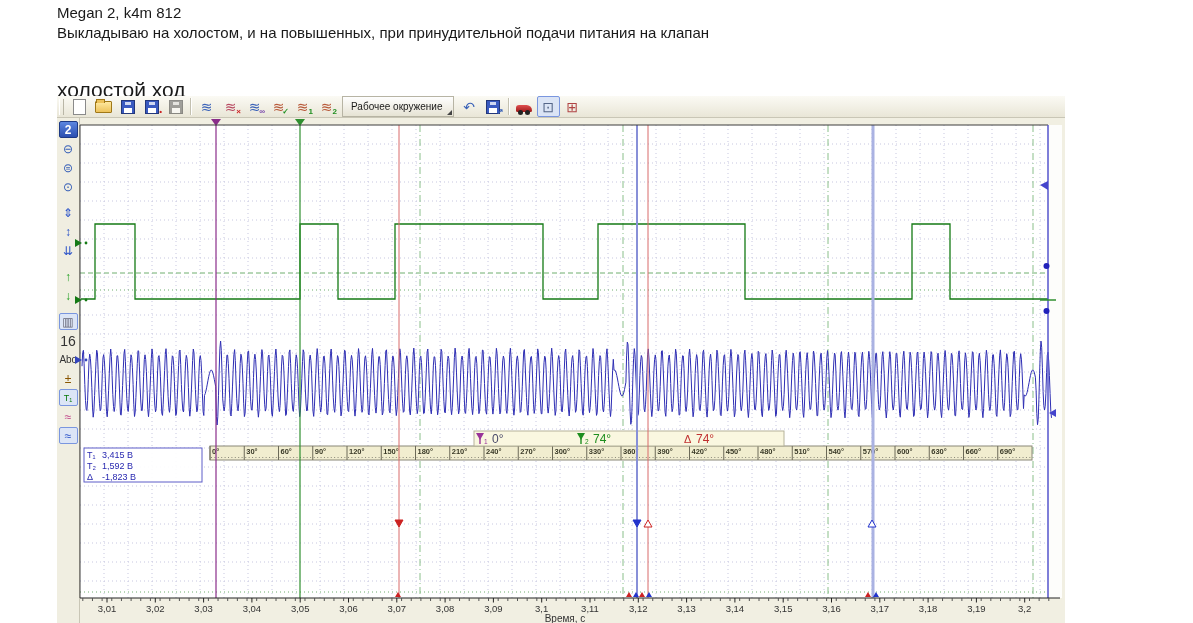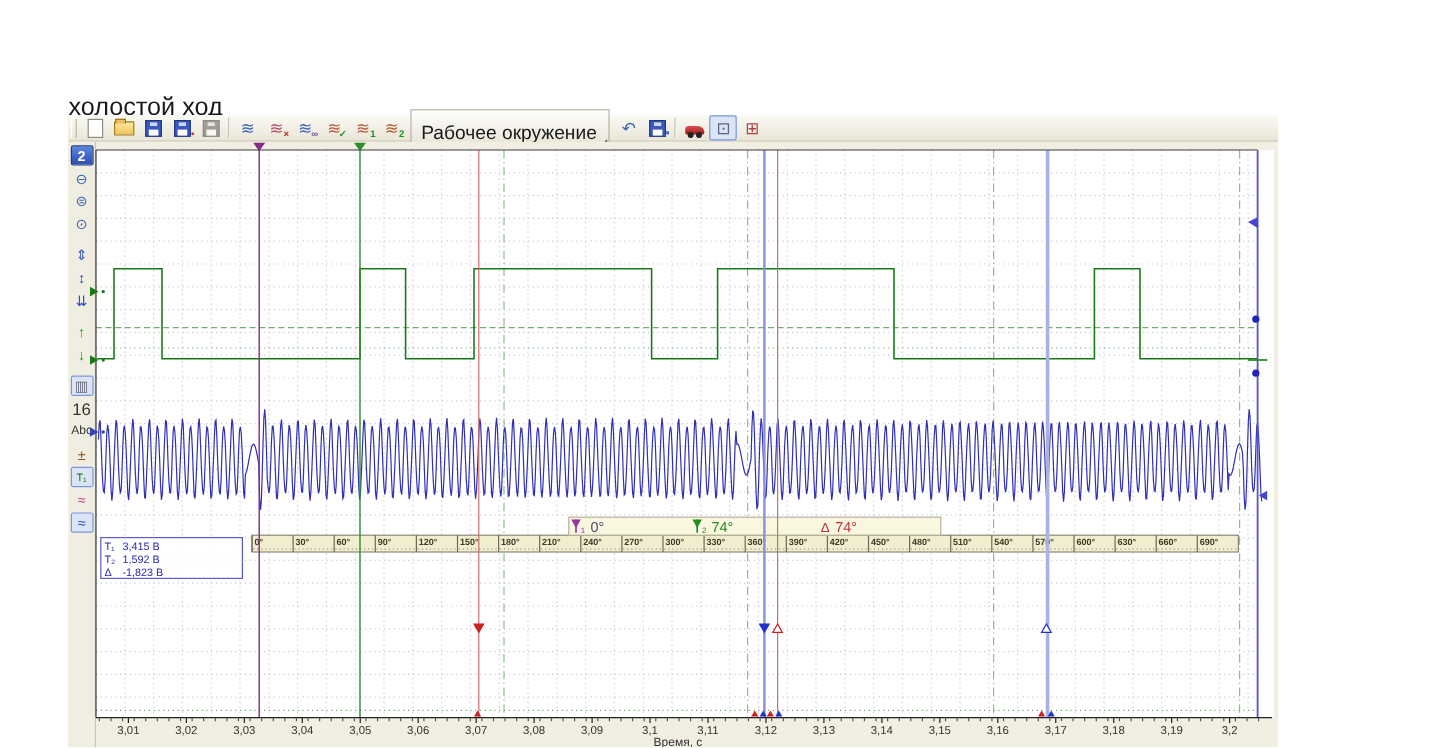--- a/index.html
+++ b/index.html
@@ -11,21 +11,21 @@
   .toolbar{position:absolute;left:0;top:0;width:1008px;height:22px;
            background:linear-gradient(#fbfaf4,#e9e6d7);border-bottom:1px solid #c9c6b6;
            display:flex;align-items:center;gap:1px;padding-left:2px;box-sizing:border-box;}
   .grip{width:3px;height:16px;border-left:1px solid #fff;border-right:1px solid #b9b6a6;margin-right:3px;}
   .tb-btn{width:21px;height:19px;display:flex;align-items:center;justify-content:center;
           position:relative;border:1px solid transparent;flex:0 0 auto;}
   .tb-btn.pressed{border:1px solid #7a96df;background:#dbe4f5;border-radius:2px;}
   .tb-btn .glyph{font-size:14px;line-height:14px;}
   .tb-btn .badge{position:absolute;right:0;bottom:0;font-size:8px;font-weight:bold;line-height:8px;}
   .tb-sep{width:1px;height:17px;background:#c3c0b0;border-right:1px solid #fff;margin:0 2px;flex:0 0 auto;}
-  .tb-drop{height:17px;margin:0 3px;padding:12px 10px 1px 8px;font-size:16px;display:flex;align-items:center;
+  .tb-drop{height:17px;margin:0 3px;padding:1px 10px 1px 8px;font-size:10px;display:flex;align-items:center;
            background:linear-gradient(#fefefe,#e6e3d4);border:1px solid #b7b4a4;position:relative;flex:0 0 auto;}
   .tb-drop:after{content:"";position:absolute;right:1px;bottom:1px;border-left:5px solid transparent;
            border-bottom:5px solid #444;}
   .ic{display:inline-block;position:relative;}
   .ic-page{width:11px;height:14px;background:#fff;border:1px solid #8a8a8a;}
   .ic-folder{width:15px;height:10px;background:linear-gradient(#ffe9a0,#edc25a);border:1px solid #a07818;border-radius:1px;}
   .ic-folder:before{content:"";position:absolute;left:0;top:-3px;width:7px;height:3px;background:#edc25a;border:1px solid #a07818;border-bottom:none;}
   .ic-floppy{width:12px;height:12px;background:#3a5ac0;border:1px solid #23377a;}
   .ic-floppy:before{content:"";position:absolute;left:2px;bottom:0;width:8px;height:5px;background:#fff;}
   .ic-floppy:after{content:"";position:absolute;left:3px;top:1px;width:6px;height:3px;background:#cfd8f2;}
@@ -42,20 +42,22 @@
           border:1px solid #1d3a86;border-radius:2px;font-size:12px;}
   .sb-gap{height:7px;}
   .chart{position:absolute;left:16px;top:22px;width:989px;height:505px;}
   svg text{font-family:"Liberation Sans",sans-serif;}
 </style>
 </head>
 <body>
 
 <div class="page">
   <div class="doc-text">
+    <div>Megan 2, k4m 812</div>
+    <div>Выкладываю на холостом, и на повышенных, при принудительной подачи питания на клапан</div>
   </div>
   <div class="section-label">холостой ход</div>
 
   <div class="app">
     <div class="toolbar" id="toolbar">
         <div class="grip"></div>
         <div class="tb-btn">
           <span class="ic ic-page"></span>
         </div>
         <div class="tb-btn">

